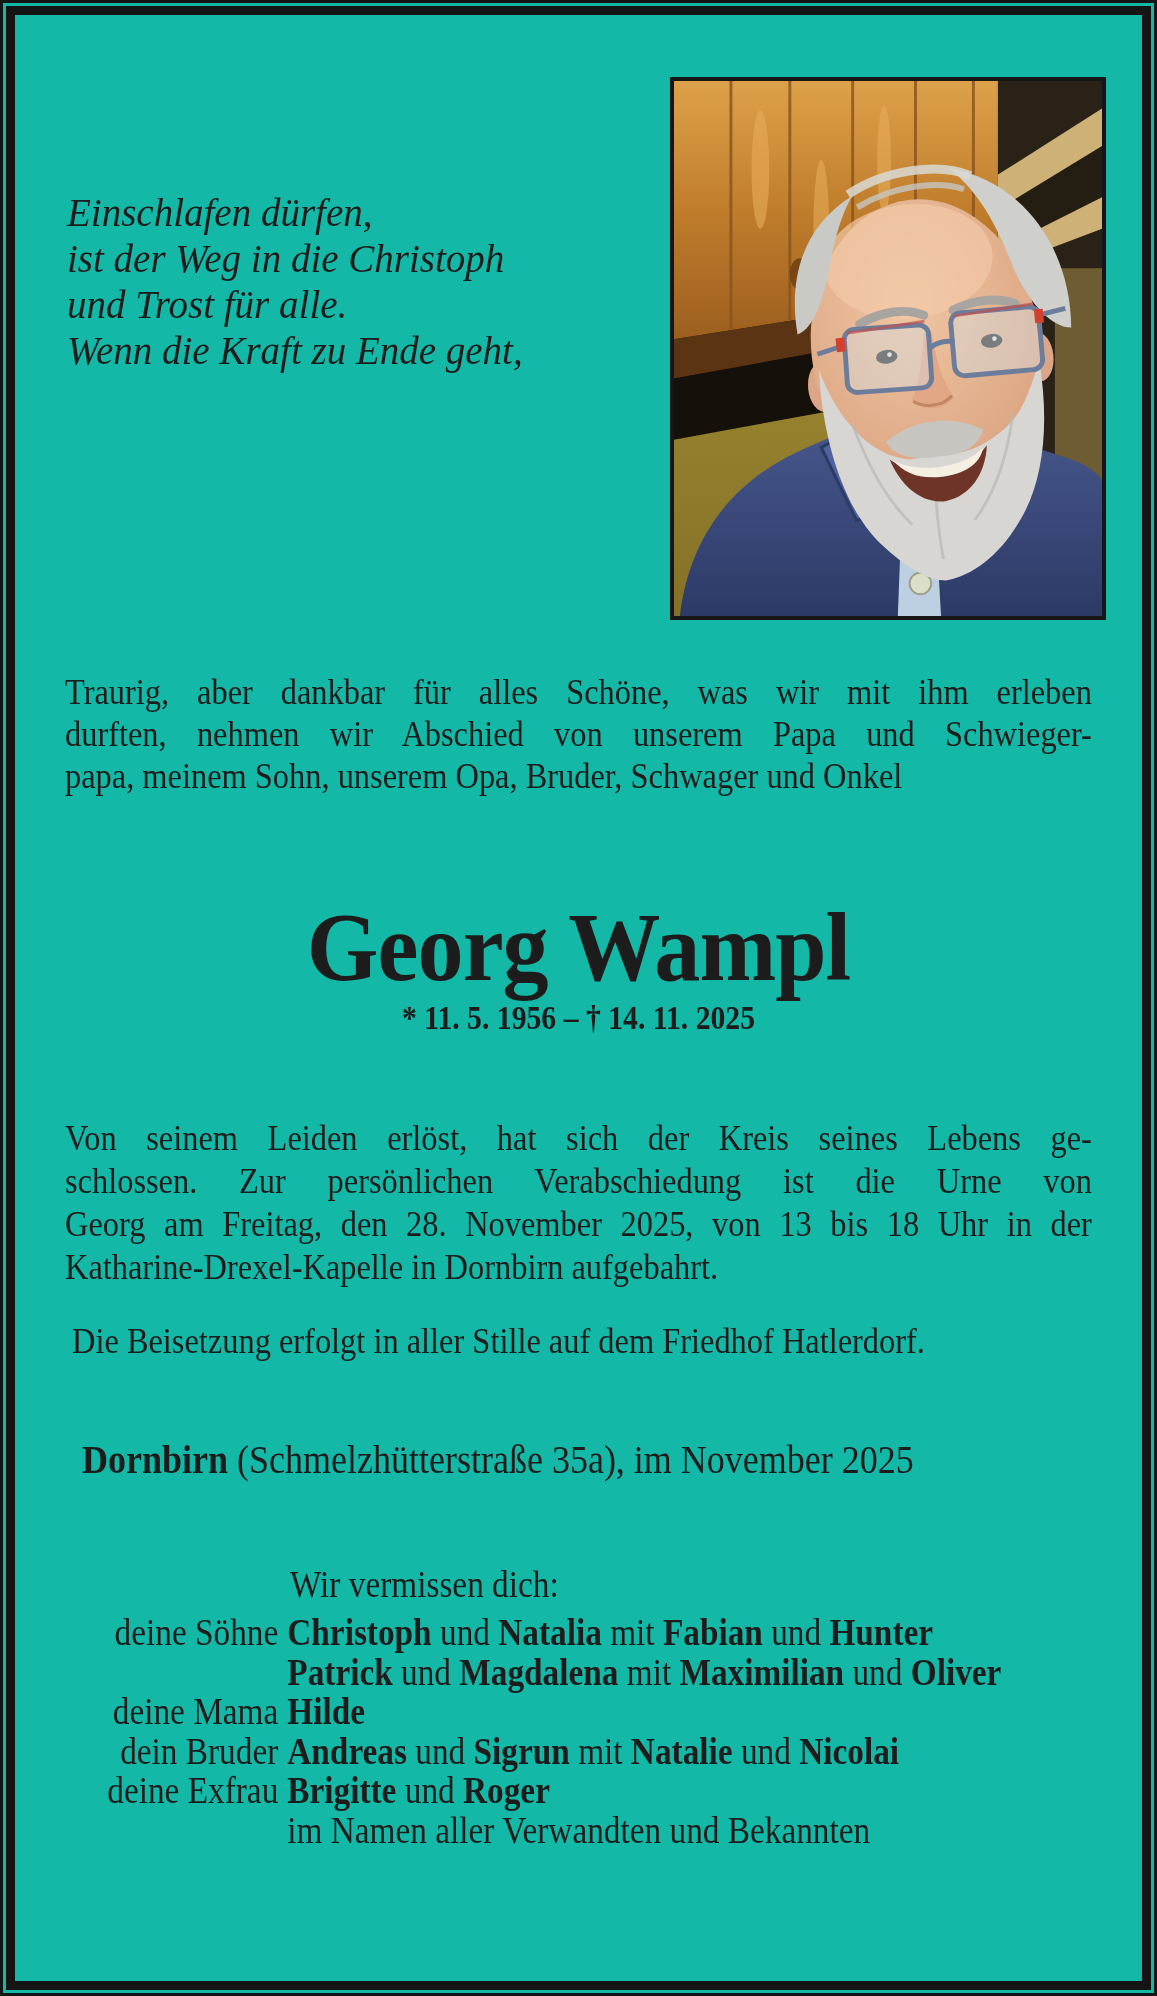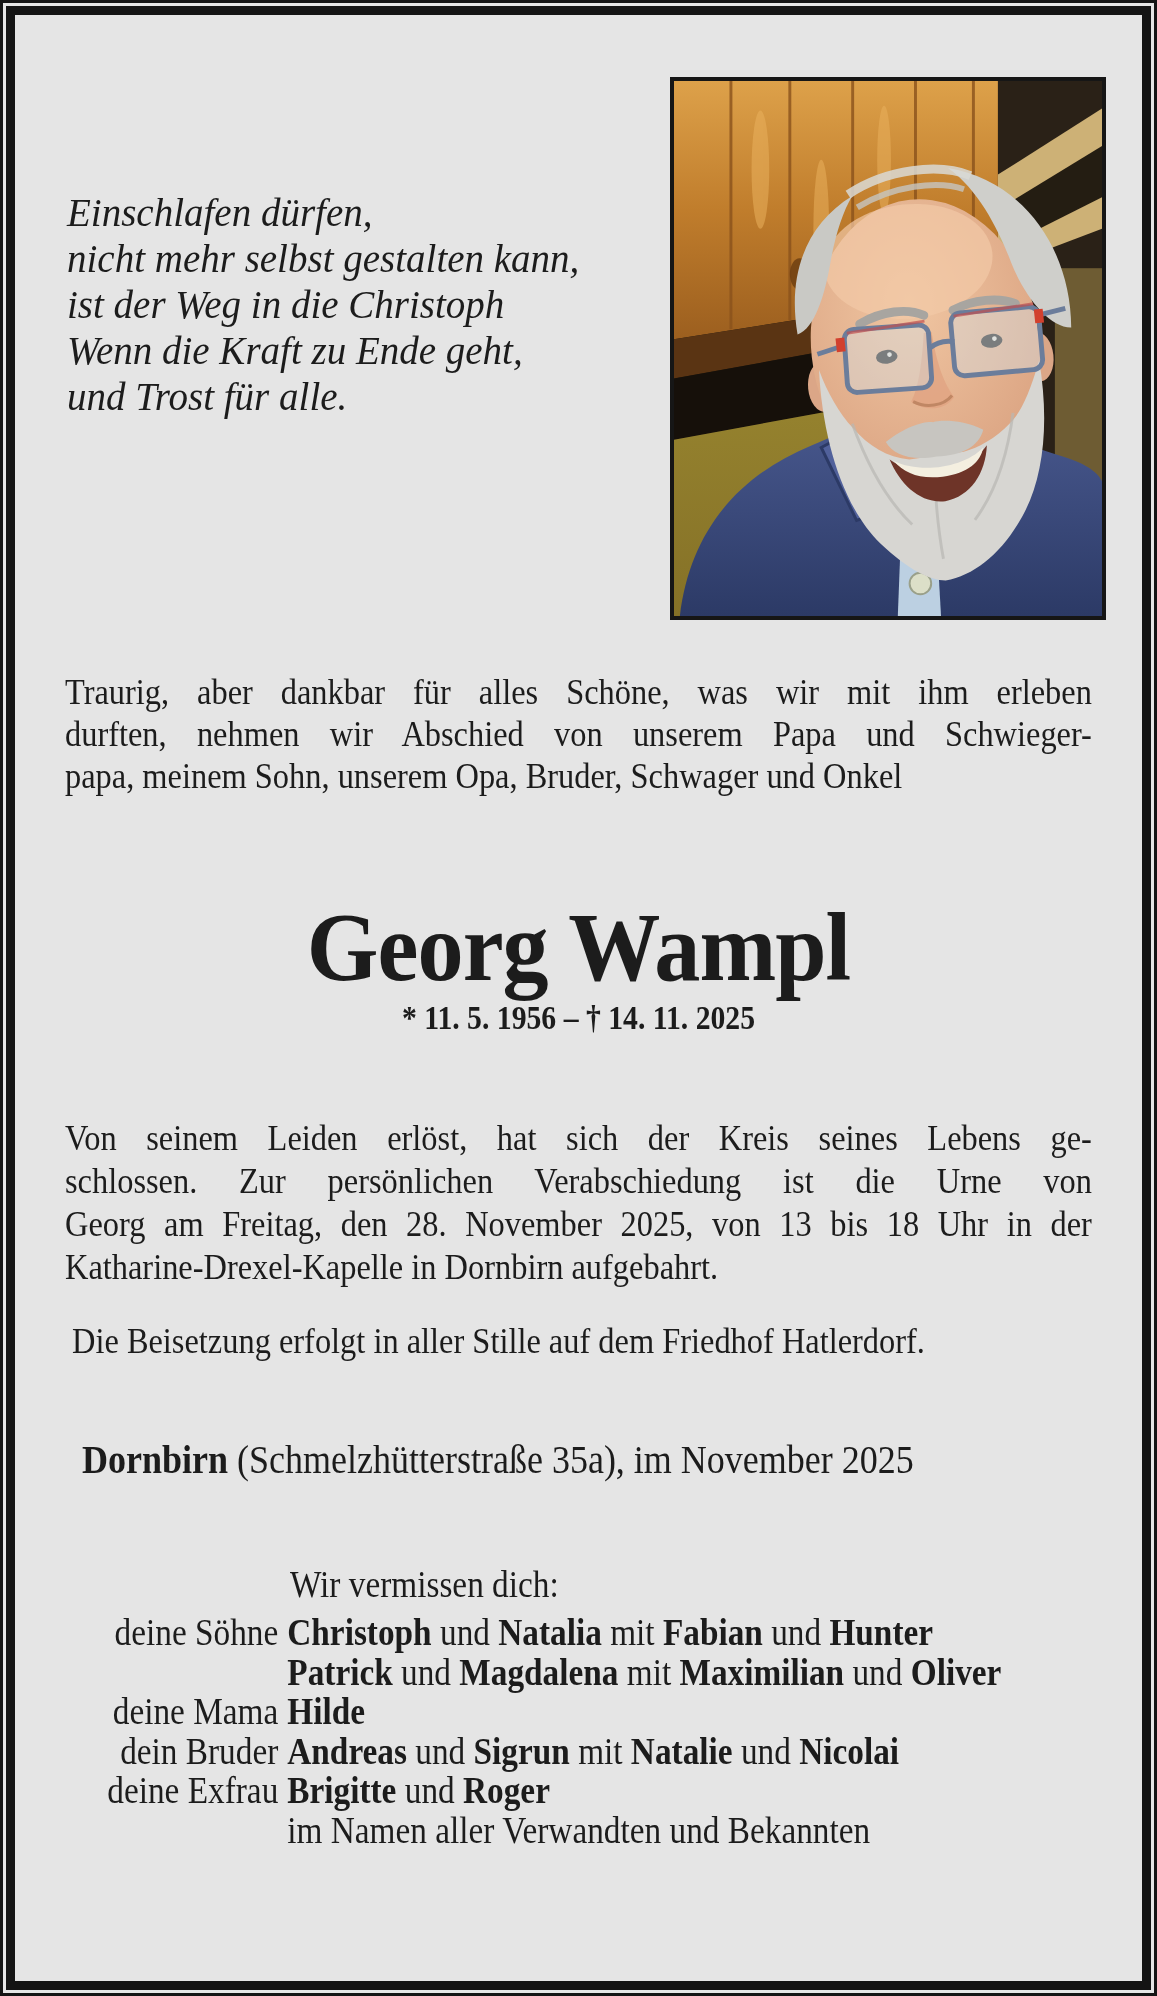--- a/index.html
+++ b/index.html
@@ -1,17 +1,17 @@
 <!DOCTYPE html>
 <html><head>
 <meta charset="utf-8">
 <style>
   html,body{margin:0;padding:0;background:#ffffff;}
   .card{
-    position:relative;width:1157px;height:1996px;background:#e5e5e5;
+    position:relative;width:1157px;height:1996px;background:#14b8a6;
     color:#1c1c1c;font-family:"Liberation Serif","DejaVu Serif",serif;
     overflow:hidden;
   }
   .frame-outer{position:absolute;inset:0;border:3px solid #141414;pointer-events:none;z-index:5;}
   .frame-inner{position:absolute;inset:6px;border:9px solid #141414;pointer-events:none;z-index:5;}
 
   .quote{
     position:absolute;left:67px;top:190px;
     font-style:italic;font-size:39px;line-height:46px;
   }
@@ -62,24 +62,23 @@
 </style>
 </head>
 <body>
 
 <div class="card">
   <div class="frame-outer"></div>
   <div class="frame-inner"></div>
 
   <div class="quote">
       <div class="line">Einschlafen dürfen,</div>
-      <div class="line">nicht mehr selbst gestalten kann,</div>
       <div class="line">ist der Weg in die Christoph</div>
+      <div class="line">und Trost für alle.</div>
       <div class="line">Wenn die Kraft zu Ende geht,</div>
-      <div class="line">und Trost für alle.</div>
     </div>
 
   <div class="photo-frame" title="Smiling elderly man with gray hair, full gray beard and rectangular glasses with red hinge accents, wearing a navy polo shirt, in front of a wooden wall">
     <svg viewBox="0 0 436 543" preserveAspectRatio="none">
       <defs>
         <linearGradient id="wood" x1="0" y1="0" x2="0" y2="1">
           <stop offset="0" stop-color="#dda14a"></stop>
           <stop offset="0.5" stop-color="#c07d2c"></stop>
           <stop offset="1" stop-color="#9c5f1f"></stop>
         </linearGradient>

